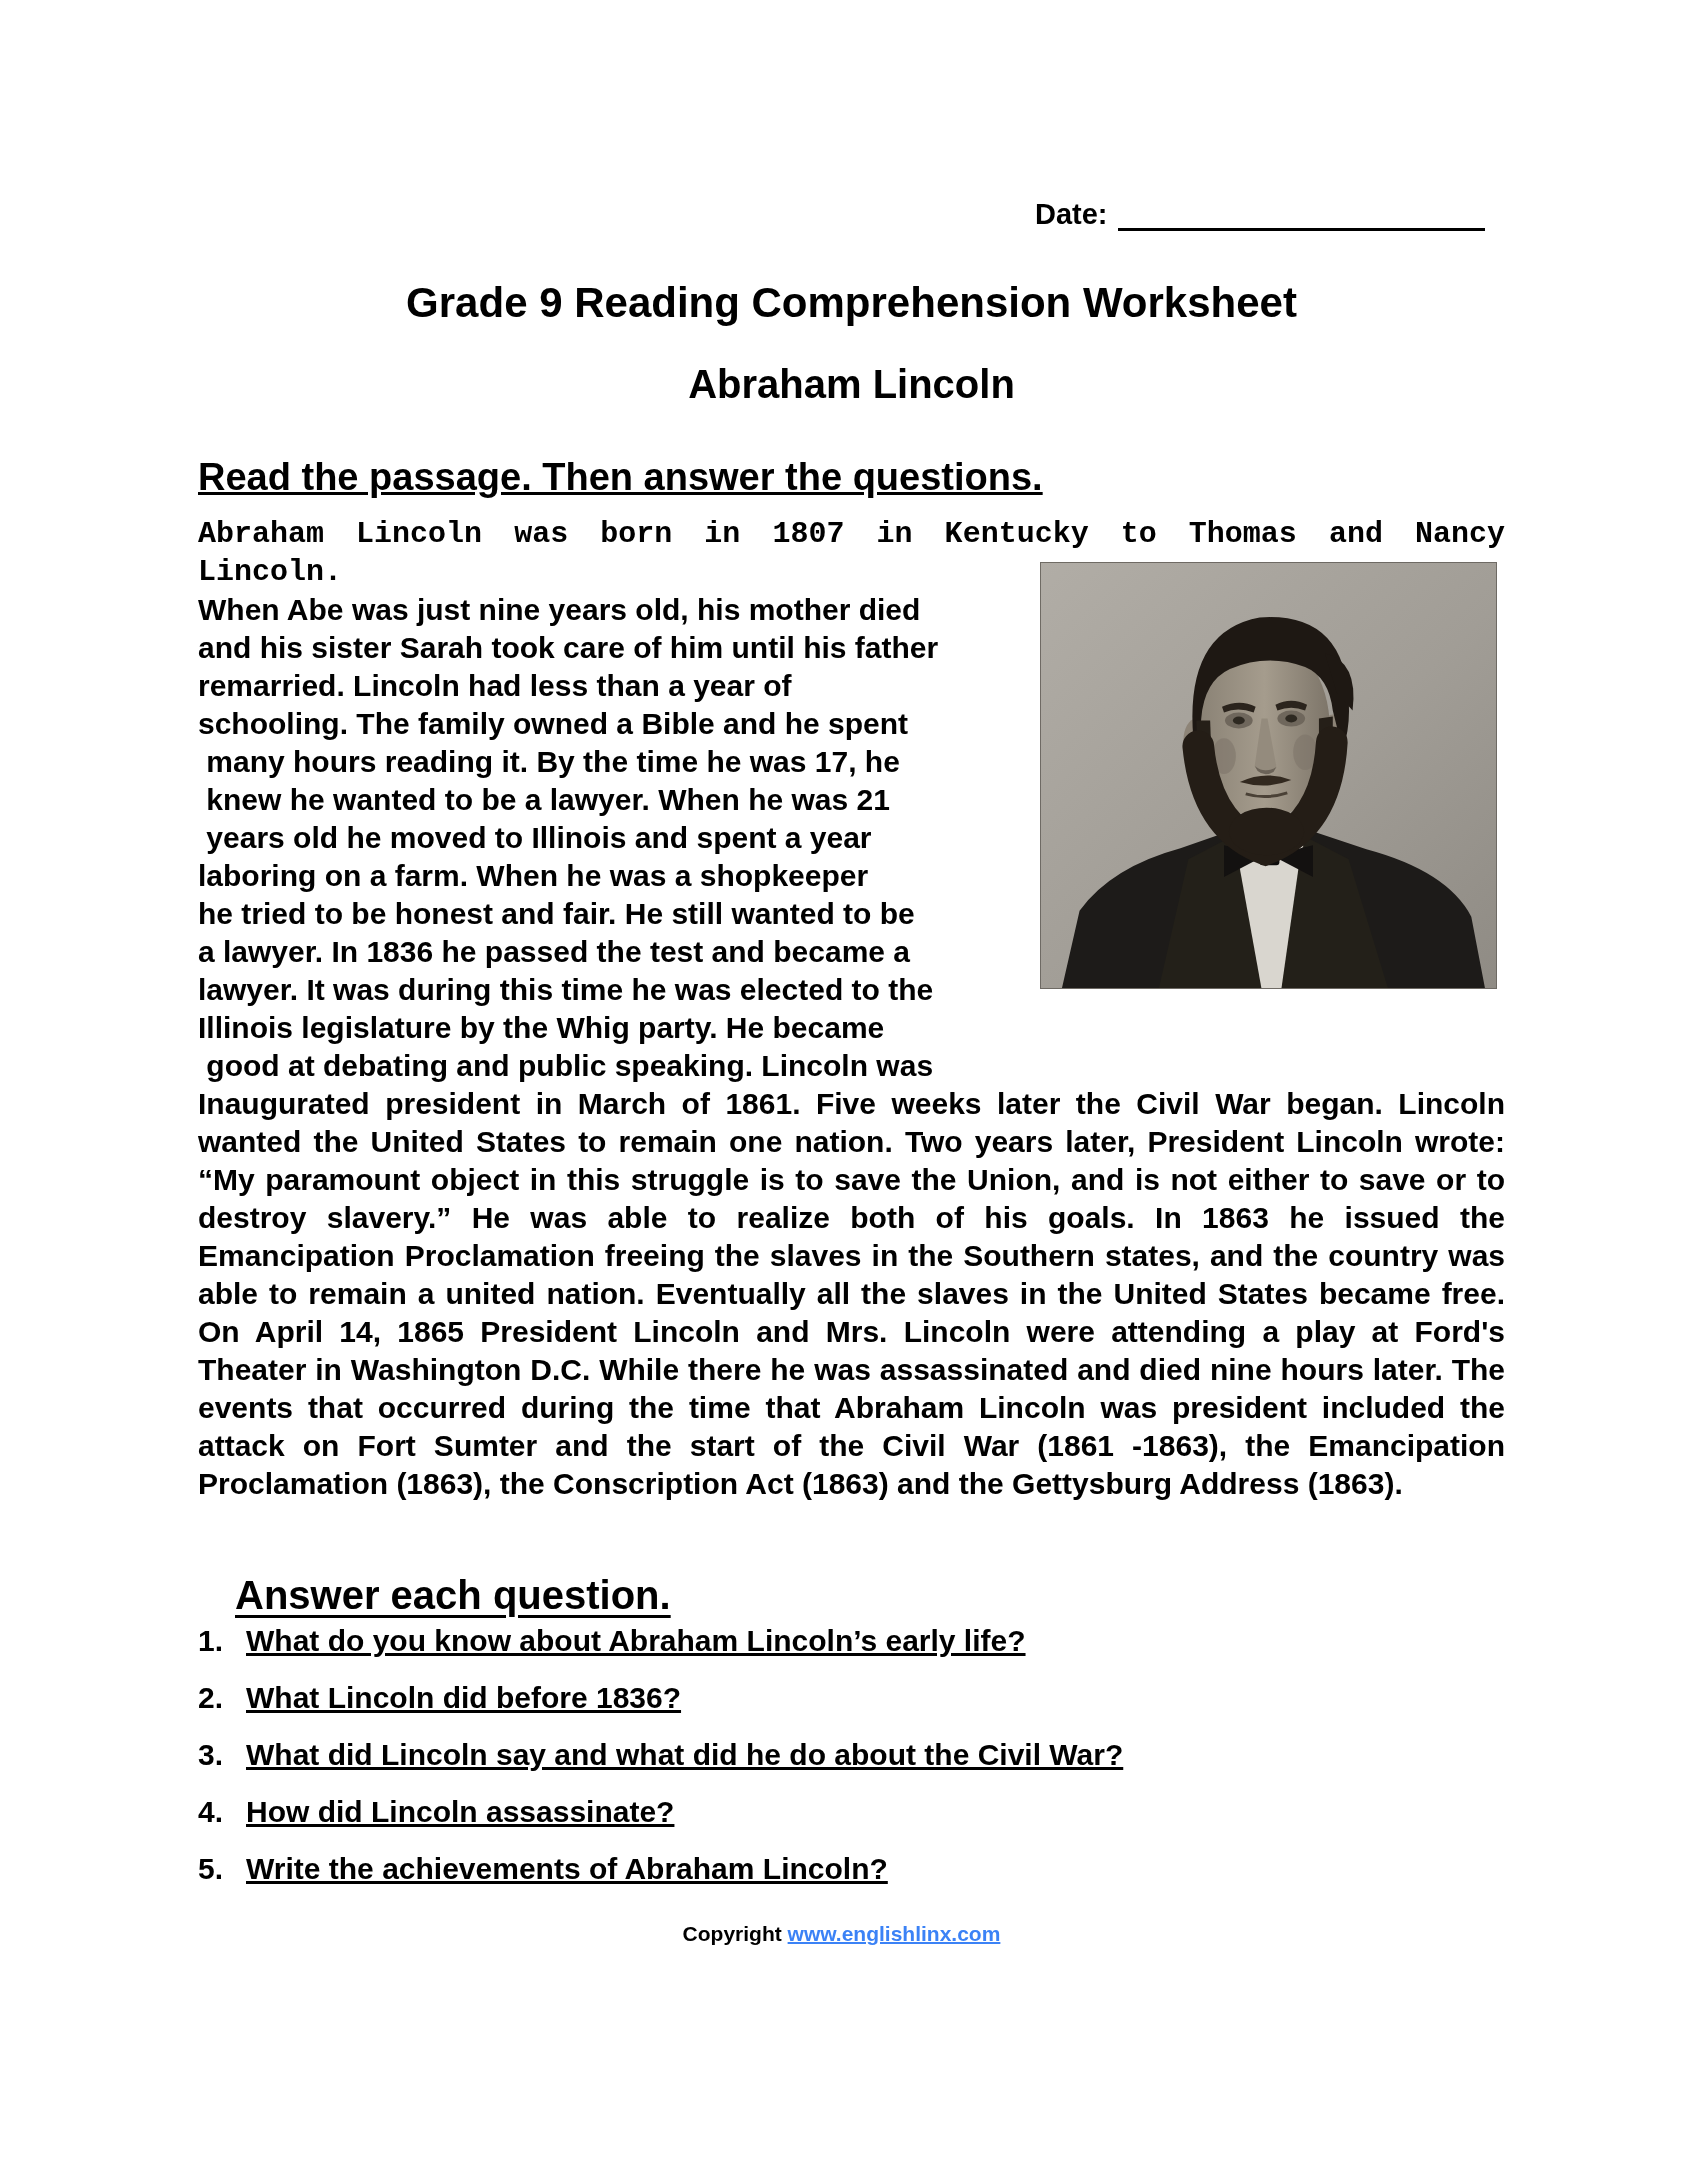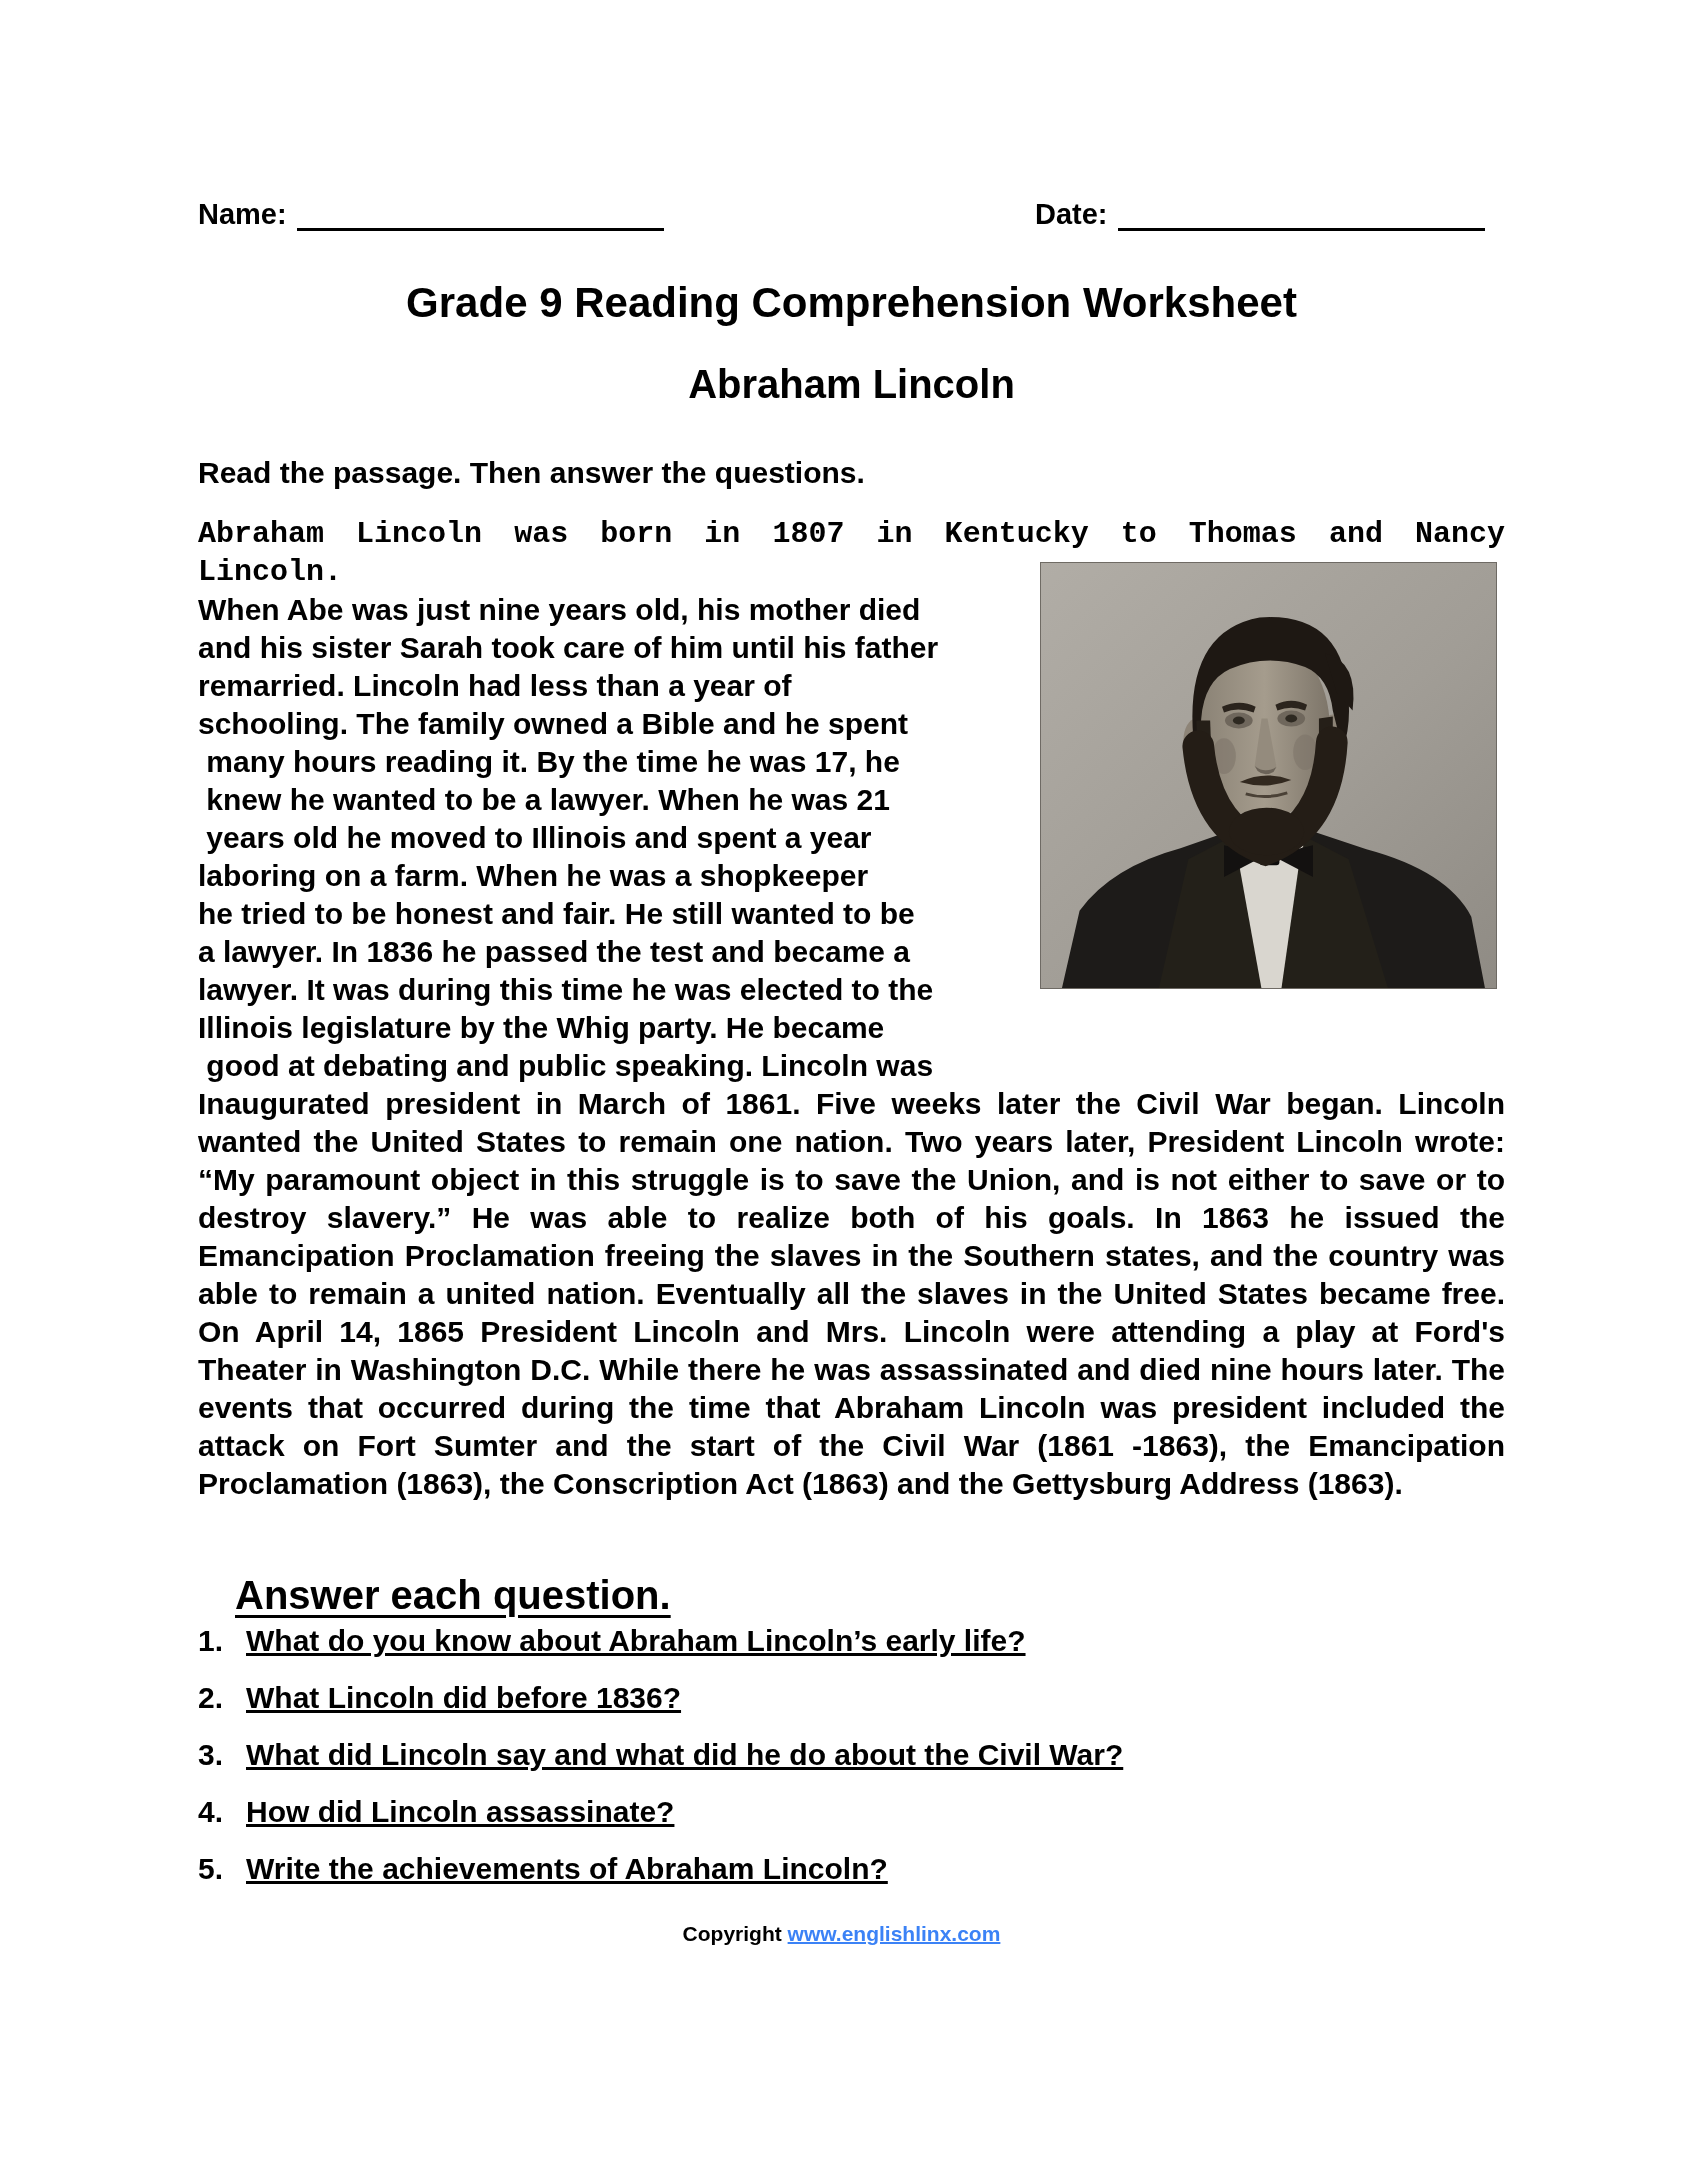--- a/index.html
+++ b/index.html
@@ -25,21 +25,21 @@
     vertical-align: -7px;
   }
   .doc-title {
     position: absolute; left: 198px; top: 279px; width: 1307px;
     text-align: center; font-size: 42px; white-space: nowrap;
   }
   .doc-subtitle {
     position: absolute; left: 198px; top: 362px; width: 1307px;
     text-align: center; font-size: 40px; white-space: nowrap;
   }
-  .instruction { position: absolute; left: 198px; top: 456px; font-size: 30px; }
+  .instruction { position: absolute; left: 198px; top: 456px; font-size: 38px; text-decoration: underline; }
   .passage {
     position: absolute; left: 198px; top: 515px; width: 1307px;
     font-size: 30px; line-height: 38px;
   }
   .passage-intro { text-align: justify; text-align-last: justify; font-family: Liberation Mono, monospace; }
   .passage-column { white-space: pre-wrap; }
   .passage-continuation { text-align: justify; }
   .portrait {
     position: absolute; left: 842px; top: 47px;
     width: 457px; height: 427px;
@@ -53,23 +53,20 @@
   .question { margin-bottom: 19px; text-decoration: underline; }
   .qnum { display: inline-block; width: 48px; }
   .footer { position: absolute; left: 0; top: 1922px; width: 1683px; text-align: center; font-size: 21px; }
   .footer a { color: #0000ee; text-decoration: underline; text-decoration-thickness: 2px; }
 </style>
 </head>
 <body>
 
 <div class="page">
 
-  <div class="header-field name-field">
-    <span>Name:</span><span class="write-line"></span>
-  </div>
 
   <div class="header-field date-field">
     <span>Date:</span><span class="write-line"></span>
   </div>
 
   <div class="doc-title">Grade 9 Reading Comprehension Worksheet</div>
   <div class="doc-subtitle">Abraham Lincoln</div>
 
   <div class="instruction">Read the passage. Then answer the questions.</div>
 

